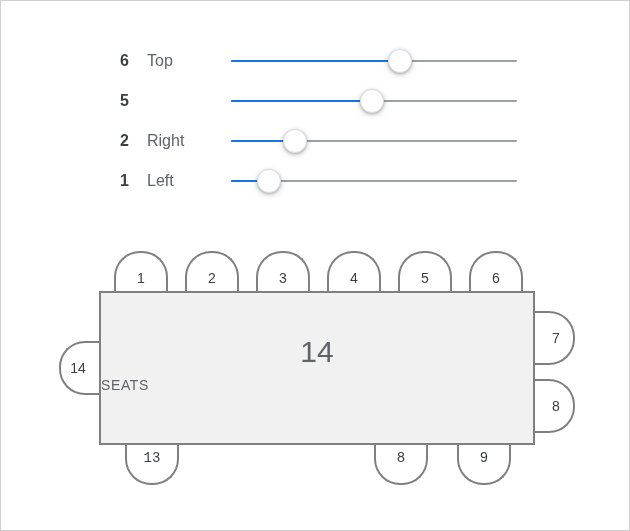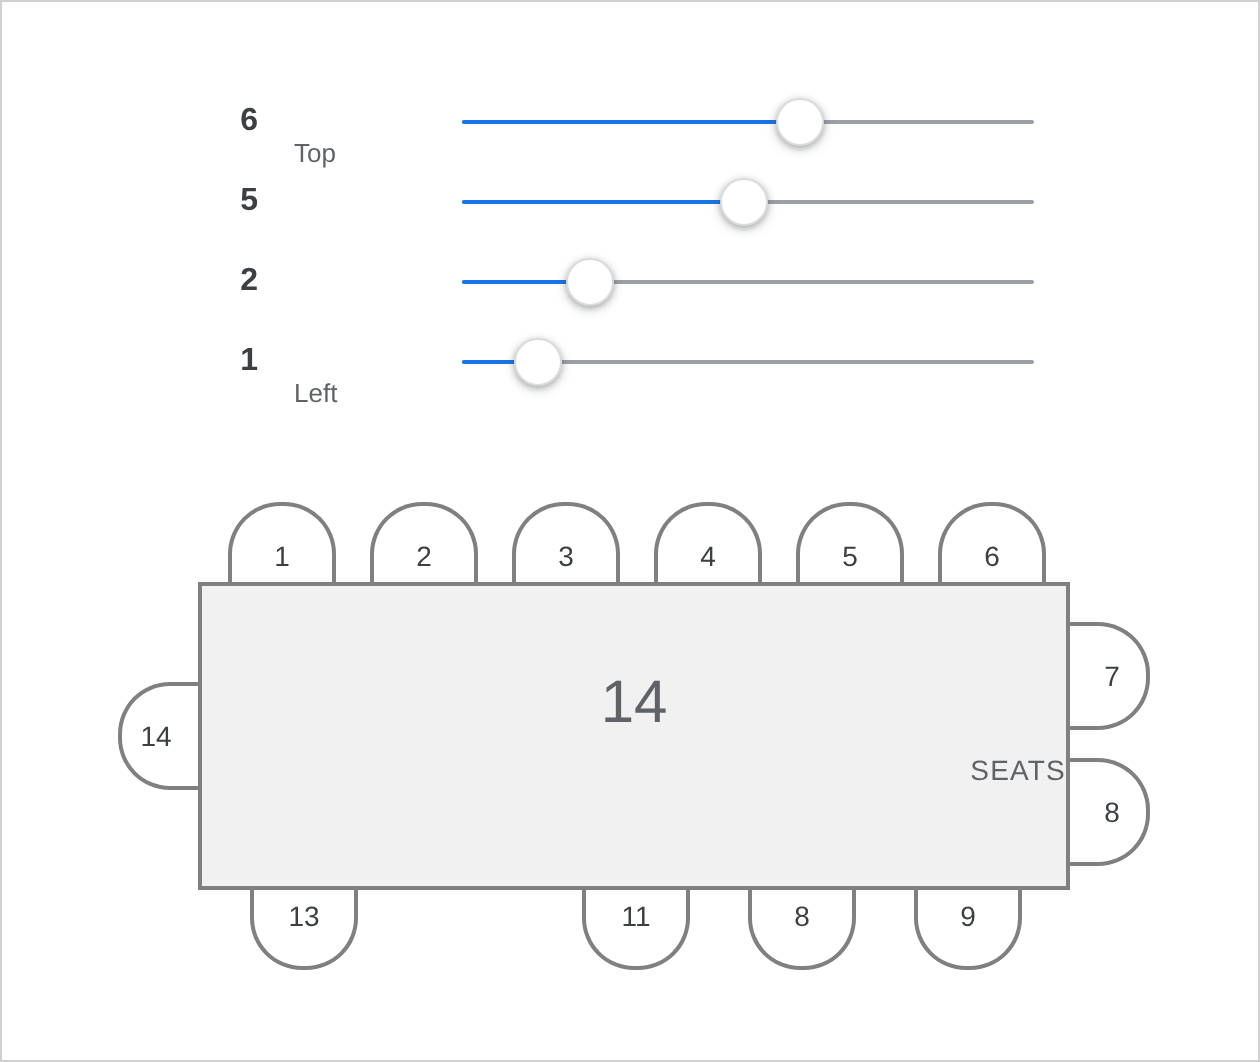--- a/index.html
+++ b/index.html
@@ -40,24 +40,24 @@
     height: 40px;
     line-height: 40px;
     text-align: right;
     font-size: 16px;
     font-weight: bold;
     color: #3c4043;
   }
   .slider-label {
     position: absolute;
     left: 146px;
-    top: 16px;
+    top: 0;
     height: 40px;
     line-height: 40px;
-    font-size: 13px;
+    font-size: 16px;
     font-weight: normal;
     color: #5f6368;
     white-space: nowrap;
   }
   .slider-control {
     position: absolute;
     left: 230px;
     top: 0;
     width: 286px;
     height: 40px;
@@ -124,21 +124,21 @@
     font-size: 30px;
     font-weight: normal;
     color: #5f6368;
     letter-spacing: 0px;
   }
   .table-unit {
     position: absolute;
     left: 0;
     right: 0;
     top: 84px;
-    text-align: right;
+    text-align: left;
     font-size: 14px;
     font-weight: normal;
     color: #5f6368;
     letter-spacing: 0.6px;
   }
 
   .seat {
     position: absolute;
     box-sizing: border-box;
     background: #ffffff;
@@ -157,20 +157,21 @@
     border-radius: 26px 26px 0 0;
     border-bottom: none;
     padding-top: 10px;
   }
   .seat-bottom {
     width: 54px;
     height: 42px;
     border-radius: 0 0 26px 26px;
     border-top: none;
     padding-bottom: 10px;
+    font-family: Liberation Mono, monospace;
   }
   .seat-right {
     width: 42px;
     height: 54px;
     border-radius: 0 26px 26px 0;
     border-left: none;
     padding-left: 6px;
   }
   .seat-left {
     width: 42px;
@@ -201,20 +202,21 @@
       <div class="slider-value">5</div>
       <div class="slider-control">
         <div class="slider-track"></div>
         <div class="slider-fill" style="width:141px"></div>
         <div class="slider-thumb" style="left:141px"></div>
       </div>
     </div>
 
     <div class="slider-row">
       <div class="slider-value">2</div>
+      <div class="slider-label">Right</div>
       <div class="slider-control">
         <div class="slider-track"></div>
         <div class="slider-fill" style="width:64px"></div>
         <div class="slider-thumb" style="left:64px"></div>
       </div>
     </div>
 
     <div class="slider-row">
       <div class="slider-value">1</div>
       <div class="slider-label">Left</div>
@@ -254,23 +256,20 @@
     <div class="seat seat-right" style="left:532px;top:378px">
         <span>8</span>
       </div>
 
     <div class="seat seat-left" style="left:58px;top:340px">
         <span>14</span>
       </div>
 
     <div class="seat seat-bottom" style="left:124px;top:442px">
         <span>13</span>
-      </div>
-    <div class="seat seat-bottom" style="left:290px;top:442px">
-        <span>11</span>
       </div>
     <div class="seat seat-bottom" style="left:373px;top:442px">
         <span>8</span>
       </div>
     <div class="seat seat-bottom" style="left:456px;top:442px">
         <span>9</span>
       </div>
 
     <div class="table-top">
       <div class="table-count">14</div>

